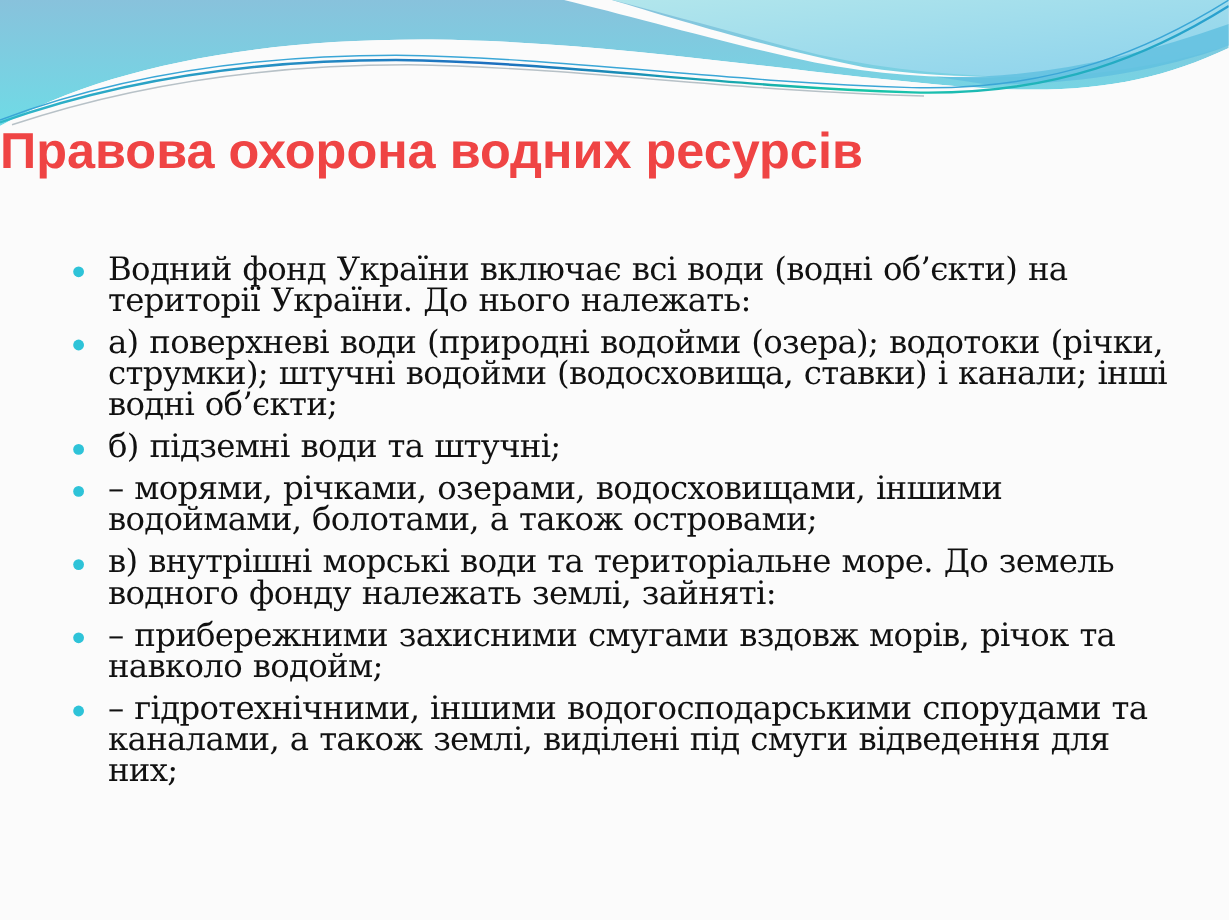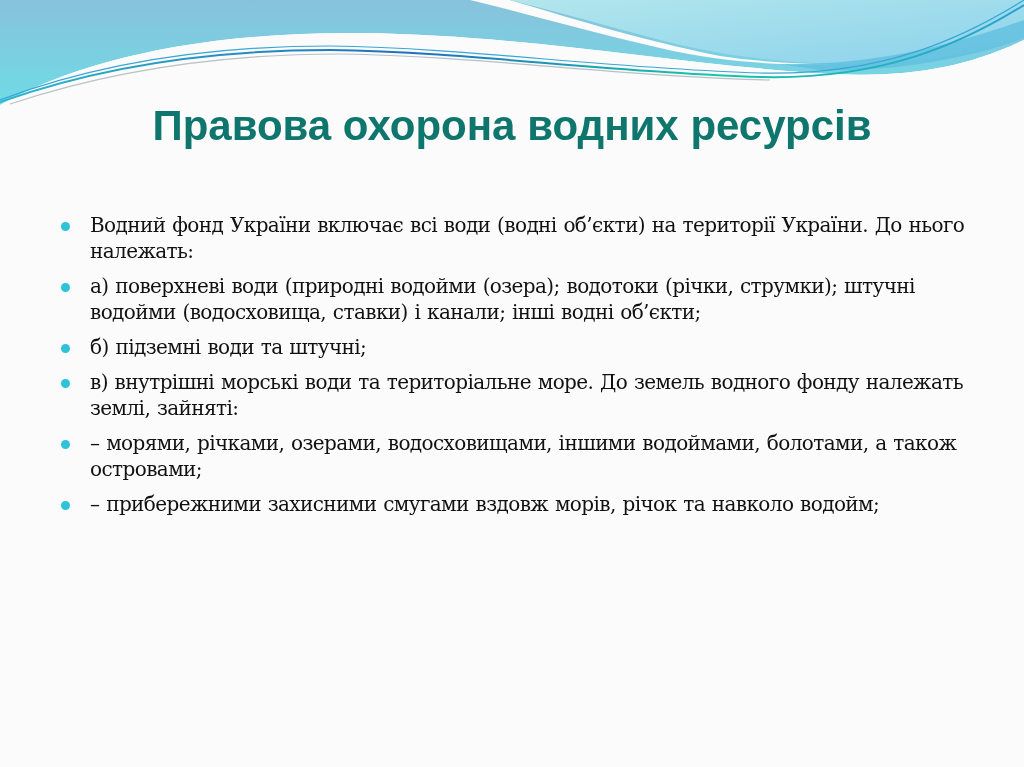--- a/index.html
+++ b/index.html
@@ -22,39 +22,38 @@
       left: 0;
       top: 0;
       width: 1024px;
       height: 130px;
     }
     .title {
       position: absolute;
       left: 0;
       top: 96px;
       width: 1024px;
-      text-align: center;
       font-family: "Liberation Sans", sans-serif;
       font-weight: bold;
       font-size: 42px;
-      color: #0f766e;
+      color: #ef4444;
       letter-spacing: 0px;
       margin: 0;
       line-height: 60px;
     }
     .content {
       position: absolute;
       left: 58px;
       top: 212px;
       width: 930px;
       margin: 0;
       padding: 0;
       list-style: none;
       font-family: "DejaVu Serif", serif;
-      font-size: 20px;
+      font-size: 27px;
       color: #111111;
     }
     .bullet-item {
       position: relative;
       padding-left: 32px;
       line-height: 26px;
       margin-bottom: 9px;
       letter-spacing: -0.6px;
       word-spacing: 1px;
     }
@@ -125,25 +124,29 @@
     <li class="bullet-item">
       <span class="bullet-dot"></span>
       <span class="bullet-text">а) поверхневі води (природні водойми (озера); водотоки (річки, струмки); штучні водойми (водосховища, ставки) і канали; інші водні об’єкти;</span>
     </li>
     <li class="bullet-item">
       <span class="bullet-dot"></span>
       <span class="bullet-text">б) підземні води та штучні;</span>
     </li>
     <li class="bullet-item">
       <span class="bullet-dot"></span>
+      <span class="bullet-text"> –  морями, річками, озерами, водосховищами, іншими водоймами, болотами, а також островами;</span>
+    </li>
+    <li class="bullet-item">
+      <span class="bullet-dot"></span>
       <span class="bullet-text">в) внутрішні морські води та територіальне море. До земель водного фонду належать землі, зайняті:</span>
     </li>
     <li class="bullet-item">
       <span class="bullet-dot"></span>
-      <span class="bullet-text"> –  морями, річками, озерами, водосховищами, іншими водоймами, болотами, а також островами;</span>
+      <span class="bullet-text"> –  прибережними захисними смугами вздовж морів, річок та навколо водойм;</span>
     </li>
     <li class="bullet-item">
       <span class="bullet-dot"></span>
-      <span class="bullet-text"> –  прибережними захисними смугами вздовж морів, річок та навколо водойм;</span>
+      <span class="bullet-text"> –  гідротехнічними, іншими водогосподарськими спорудами та каналами, а також землі, виділені під смуги відведення для них;</span>
     </li>
   </ul>
 
 </div>
 
 </body></html>

